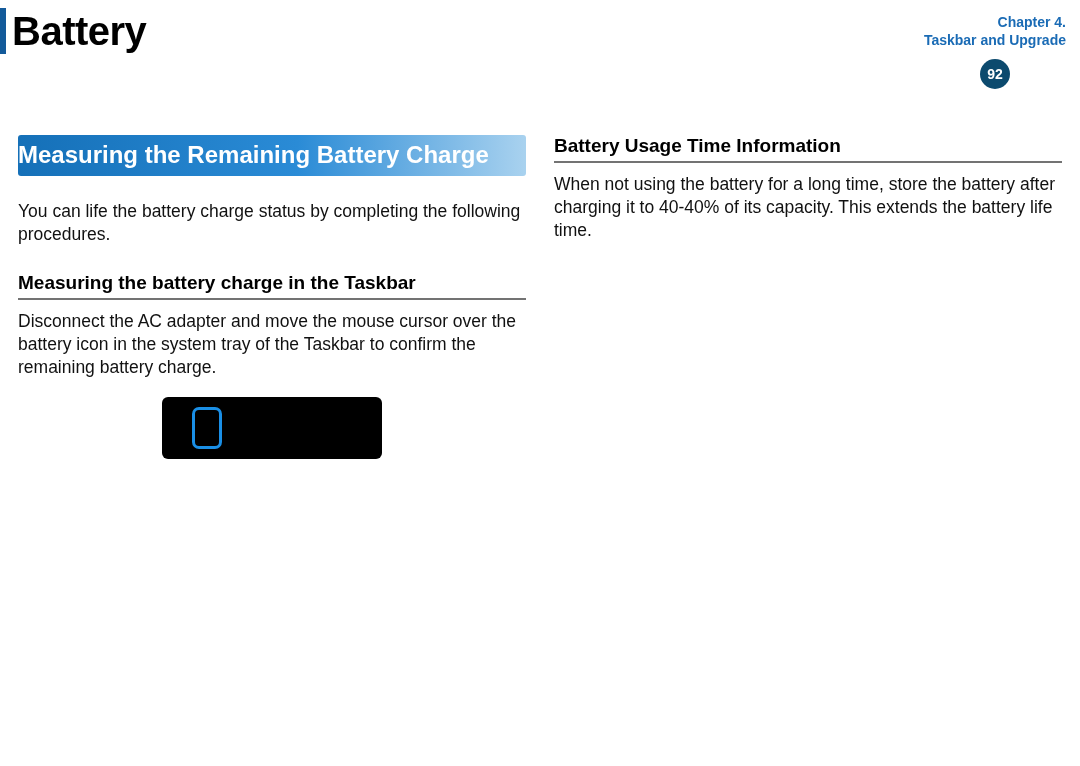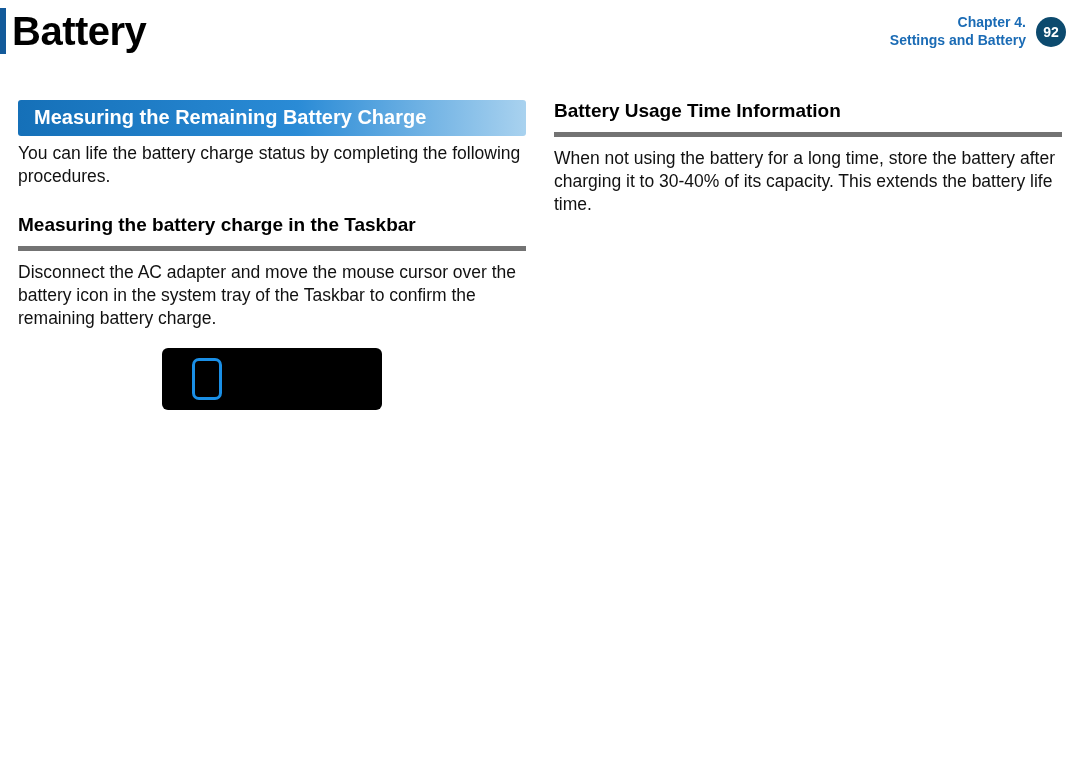--- a/index.html
+++ b/index.html
@@ -40,20 +40,21 @@
     font-weight: 700;
     letter-spacing: -0.5px;
     line-height: 1.05;
     padding-top: 2px;
   }
   .header-right {
     display: flex;
     align-items: center;
     gap: 10px;
     padding-top: 6px;
+    flex-direction: column;
   }
   .chapter-block {
     text-align: right;
     font-size: 14px;
     font-weight: 700;
     color: #1a6bb5;
     line-height: 1.25;
   }
   .page-num {
     width: 30px;
@@ -74,38 +75,38 @@
     padding: 46px 18px 0 18px;
   }
   .col {
     flex: 1 1 0;
     min-width: 0;
   }
   
   .subhead-blue {
     background: linear-gradient(to right, #1570b8 0%, #2a8bd6 55%, #a9d2ef 100%);
     color: #fff;
-    font-size: 20px;
+    font-size: 24px;
     font-weight: 700;
-    padding: 6px 12px 7px 16px;
+    padding: 6px 12px 7px 0;
     border-radius: 3px;
-    margin-bottom: 6px;
+    margin-bottom: 24px;
   }
   .body p {
     font-size: 17.5px;
     line-height: 1.32;
     color: #111;
     margin: 0 0 14px 0;
   }
   .subhead-black {
     font-size: 19px;
     font-weight: 700;
     color: #000;
-    border-bottom: 5px solid #737373;
-    padding-bottom: 10px;
+    border-bottom: 2px solid #737373;
+    padding-bottom: 4px;
     margin: 26px 0 10px 0;
   }
   .subhead-black.first-right {
     margin-top: 0;
   }
   
   .illus-wrap {
     display: flex;
     justify-content: center;
     margin-top: 18px;
@@ -133,21 +134,21 @@
 <div class="page">
 
   <div class="header-row">
     <div class="title-wrap">
       <div class="title-bar"></div>
       <div class="page-title">Battery</div>
     </div>
     <div class="header-right">
       <div class="chapter-block">
         <div>Chapter 4.</div>
-        <div>Settings and Battery</div>
+        <div>Taskbar and Upgrade</div>
       </div>
       <div class="page-num">92</div>
     </div>
   </div>
 
   <div class="body">
 
     <div class="col">
       <div class="subhead-blue">Measuring the Remaining Battery Charge</div>
 
@@ -160,17 +161,17 @@
       <div class="illus-wrap">
         <div class="taskbar-illus">
           <div class="battery-select"></div>
         </div>
       </div>
     </div>
 
     <div class="col">
       <div class="subhead-black first-right">Battery Usage Time Information</div>
 
-      <p>When not using the battery for a long time, store the battery after charging it to 30-40% of its capacity. This extends the battery life time.</p>
+      <p>When not using the battery for a long time, store the battery after charging it to 40-40% of its capacity. This extends the battery life time.</p>
     </div>
 
   </div>
 </div>
 
 </body></html>

